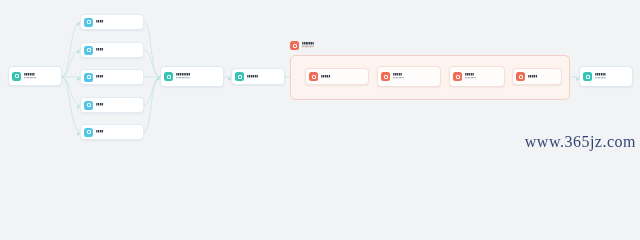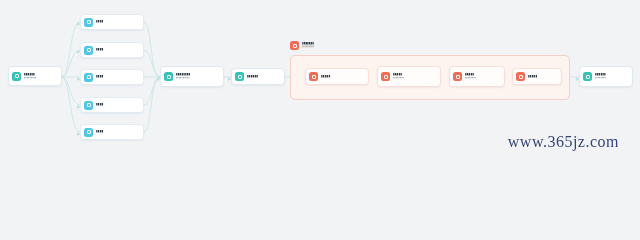--- a/index.html
+++ b/index.html
@@ -111,21 +111,21 @@
     color: #2f3a46; white-space: nowrap; line-height: 1;
   }
   .group-label .sub {
     display: block; font-size: 2.4px; color: #b9a69f;
     white-space: nowrap; line-height: 1; margin-top: 1.2px;
   }
 
   
   #watermark {
     position: absolute;
-    right: 21px; bottom: 6px;
+    right: 4px; bottom: 6px;
     font-family: "Liberation Serif", serif;
     font-size: 16px;
     letter-spacing: .5px;
     color: #24356b;
     opacity: .92;
     white-space: nowrap;
   }
 </style>
 </head>
 <body>

